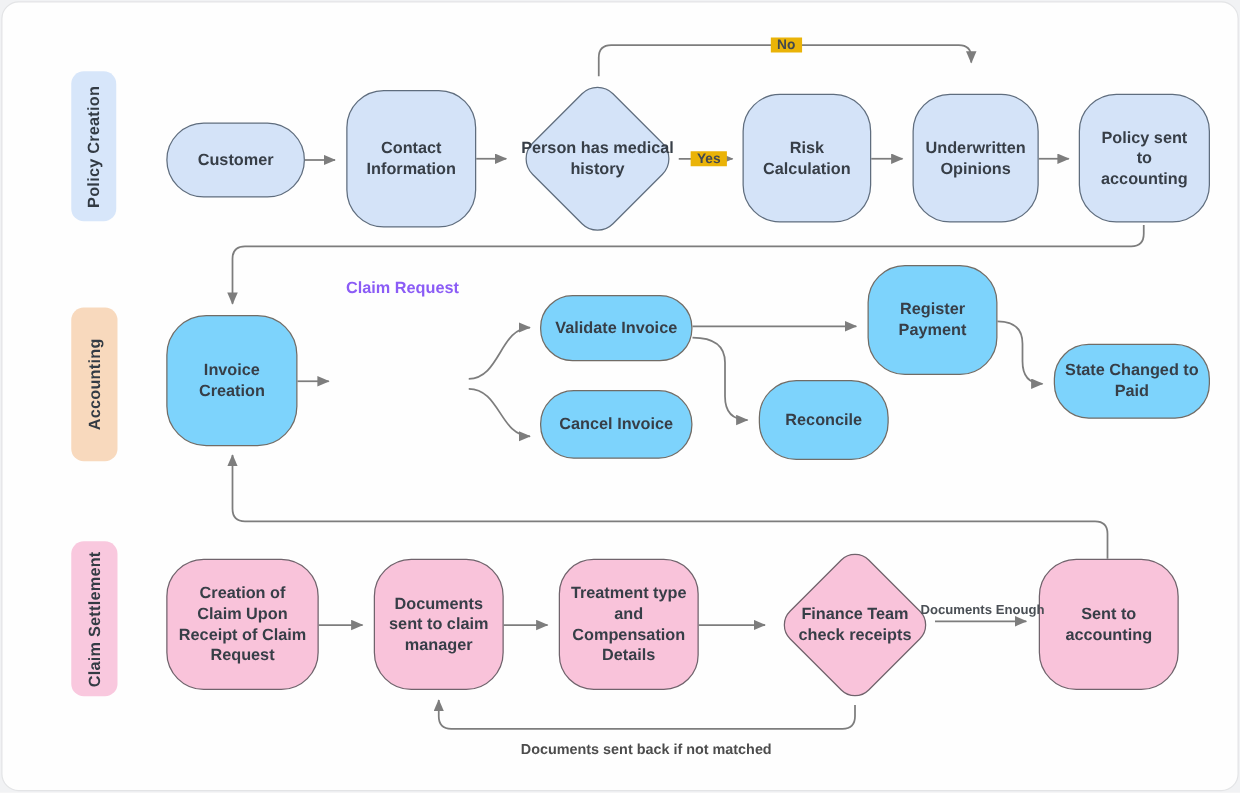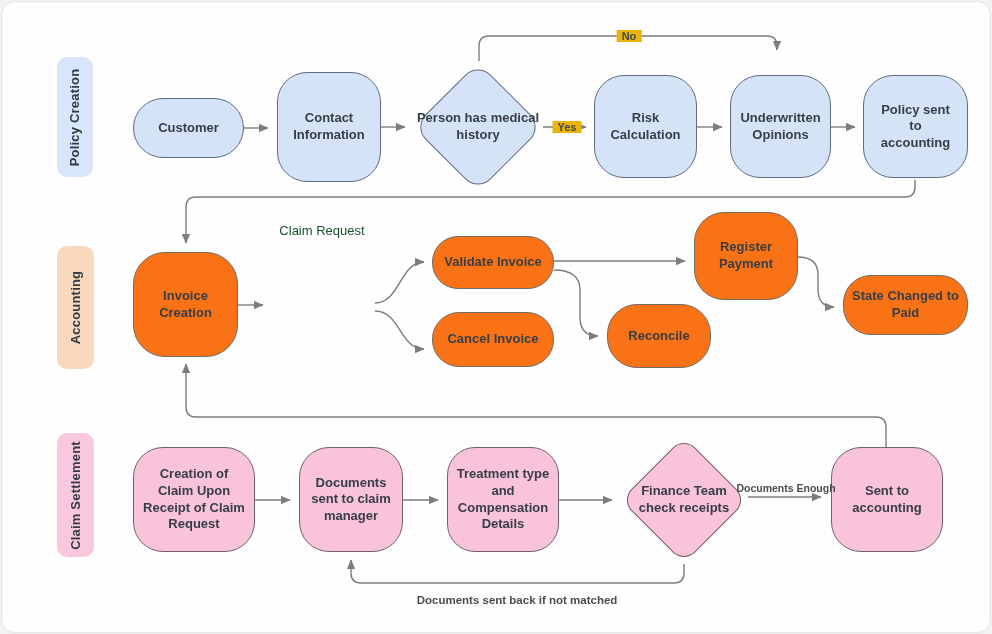--- a/index.html
+++ b/index.html
@@ -9,32 +9,32 @@
 
   .lane-pill{position:absolute;display:flex;align-items:center;justify-content:center;border-radius:10px;}
   .lane-pill span{transform:rotate(-90deg);white-space:nowrap;font-size:13px;font-weight:bold;color:#333b44;letter-spacing:.2px;}
   .lane-policy{background:#d7e6fa;}
   .lane-accounting{background:#f8d9bd;}
   .lane-claim{background:#f9c8de;}
 
   .node{position:absolute;display:flex;align-items:center;justify-content:center;text-align:center;
         font-size:13px;font-weight:600;color:#373e47;line-height:1.28;box-sizing:border-box;padding:0 8px;}
   .blue{background:#d4e3f8;border:1.3px solid #5f6d7e;}
-  .orange{background:#f97316;border:1.3px solid #716c66;}
+  .orange{background:#7dd3fc;border:1.3px solid #716c66;}
   .pink{background:#f9c3da;border:1.3px solid #70636c;}
 
   .diamond{position:absolute;transform:rotate(45deg);box-sizing:border-box;}
   .diamond-label{position:absolute;display:flex;align-items:center;justify-content:center;text-align:center;
         font-size:13px;font-weight:600;color:#373e47;line-height:1.28;}
 
   .edge-label{position:absolute;transform:translate(-50%,-50%);white-space:nowrap;color:#42484f;}
   .lbl-tiny{font-size:11px;font-weight:600;background:#eab308;padding:0 5px;}
   .lbl-mid{font-size:10.5px;font-weight:600;color:#4a4f55;}
   .lbl-note{font-size:11.5px;font-weight:700;color:#4c4c4c;}
-  .lbl-claim{font-size:13px;font-weight:400;color:#14532d;}
+  .lbl-claim{font-size:13px;font-weight:700;color:#8b5cf6;}
 </style>
 </head>
 <body>
 
 <div class="stage">
   <div class="card"></div>
 
   <svg class="edges" viewBox="0 0 992 634">
     <defs>
       <marker id="arr" markerWidth="9" markerHeight="8" refX="6.5" refY="3" orient="auto">

